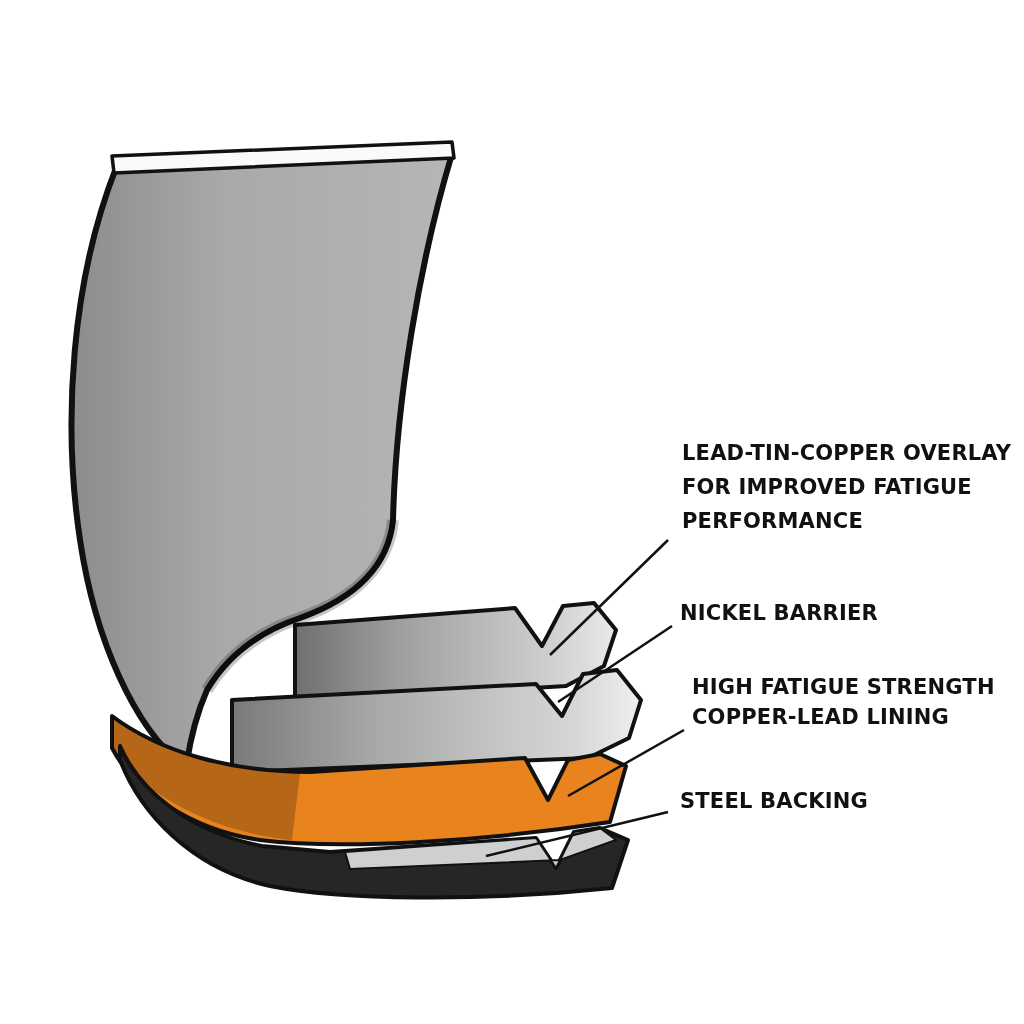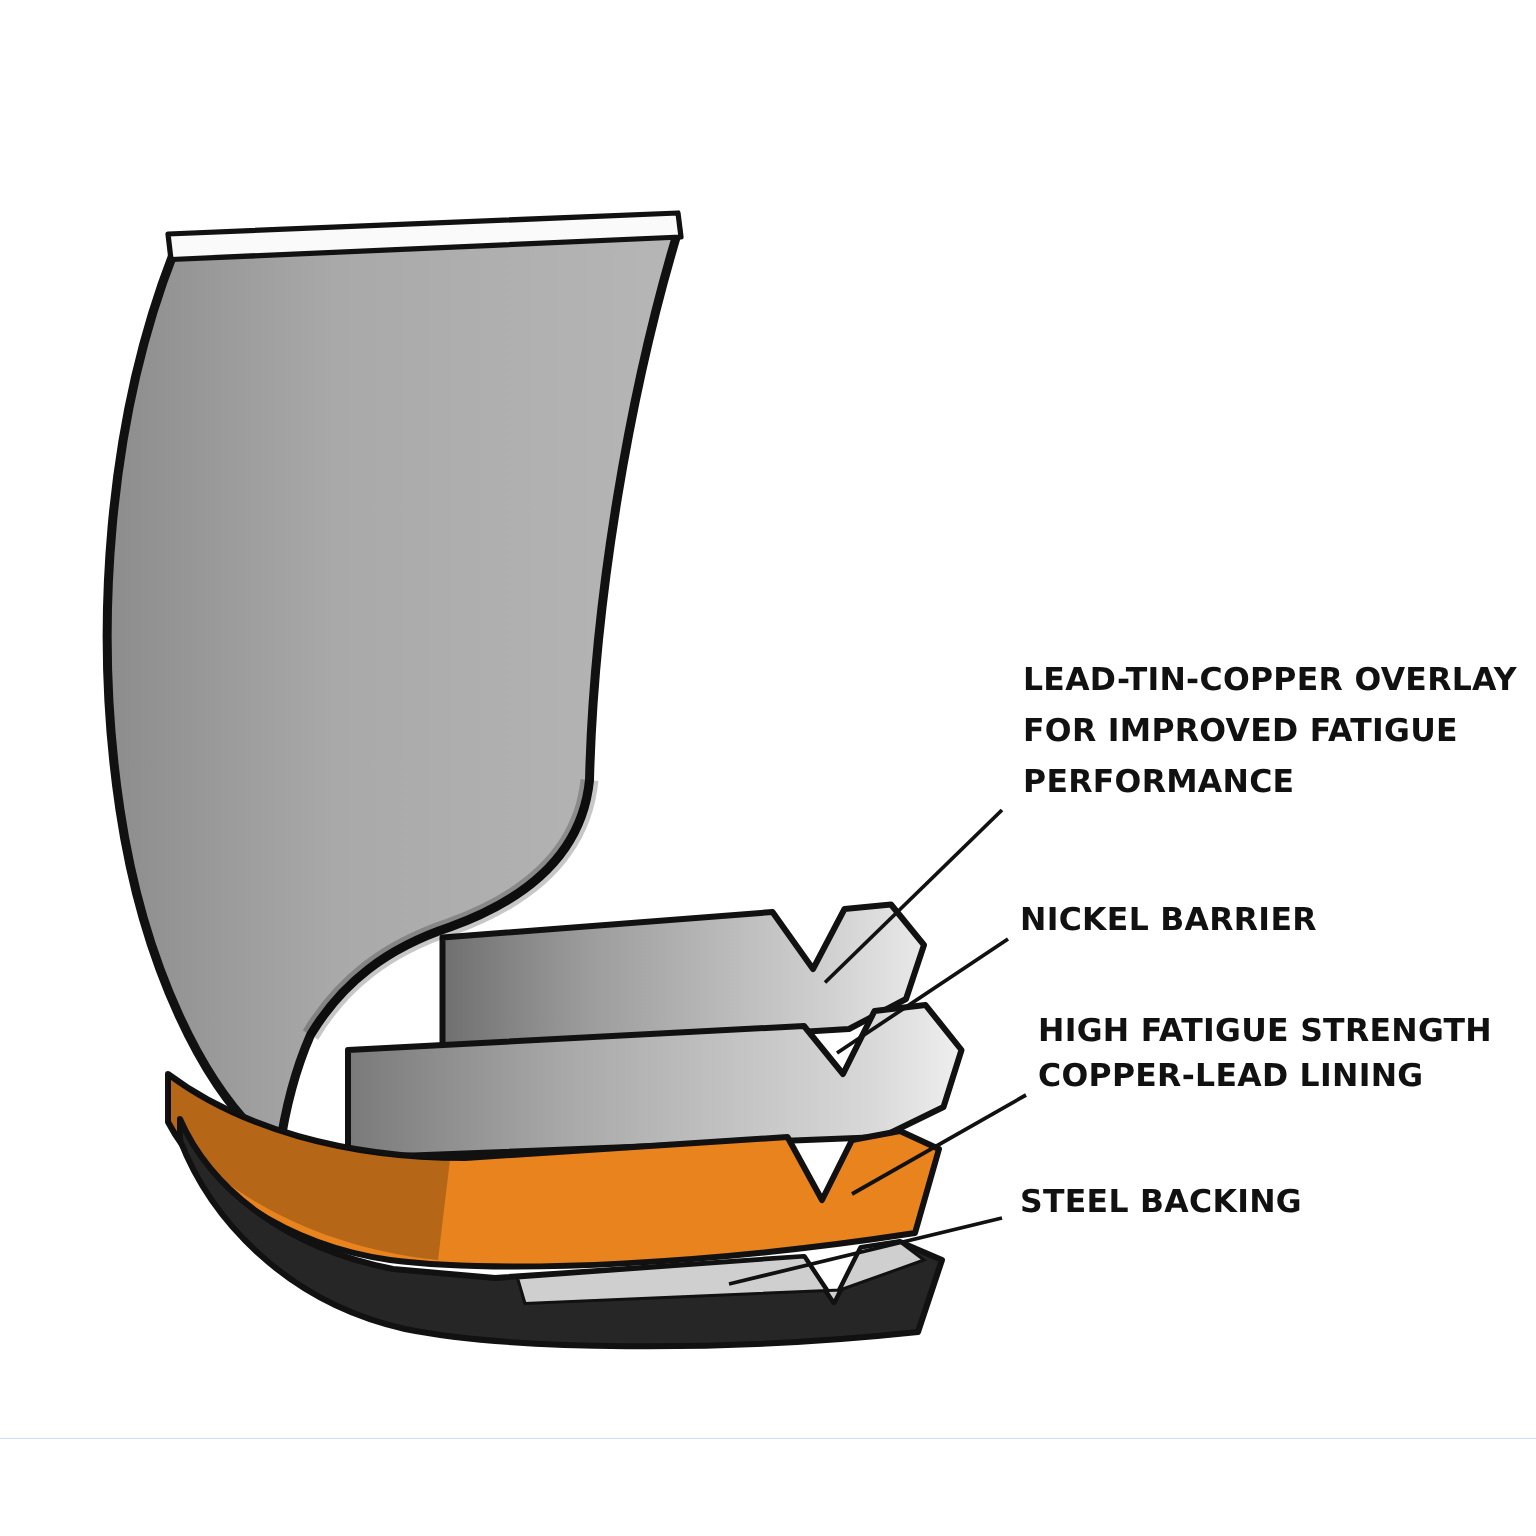--- a/index.html
+++ b/index.html
@@ -5,21 +5,21 @@
   html, body {
     margin: 0;
     padding: 0;
     background: #ffffff;
     font-family: "DejaVu Sans", "Liberation Sans", sans-serif;
   }
   .stage {
     position: relative;
     width: 1024px;
     height: 959px;
-    background: #1d4ed8;
+    background: #fdba74;
     overflow: hidden;
   }
   svg { display: block; }
   .lbl {
     font-family: "DejaVu Sans", "Liberation Sans", sans-serif;
     font-weight: 700;
     font-size: 21px;
     fill: #111111;
     letter-spacing: 0.2px;
   }

